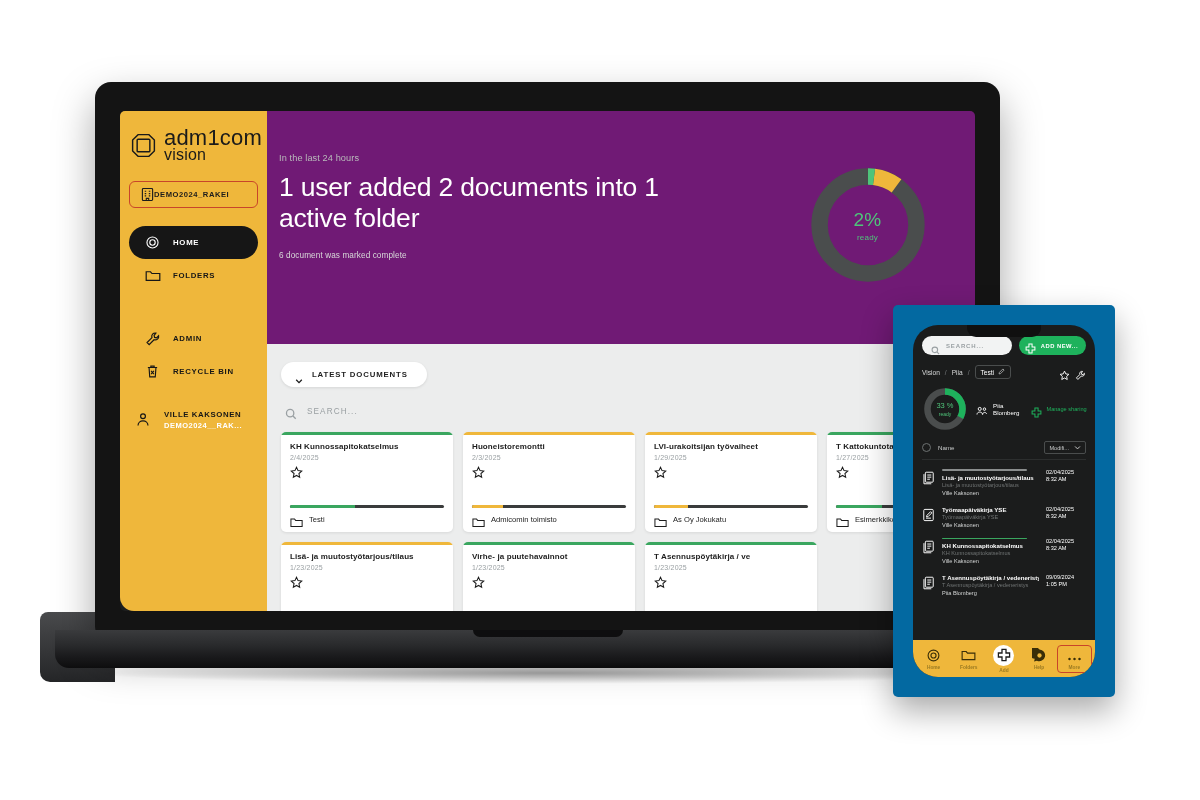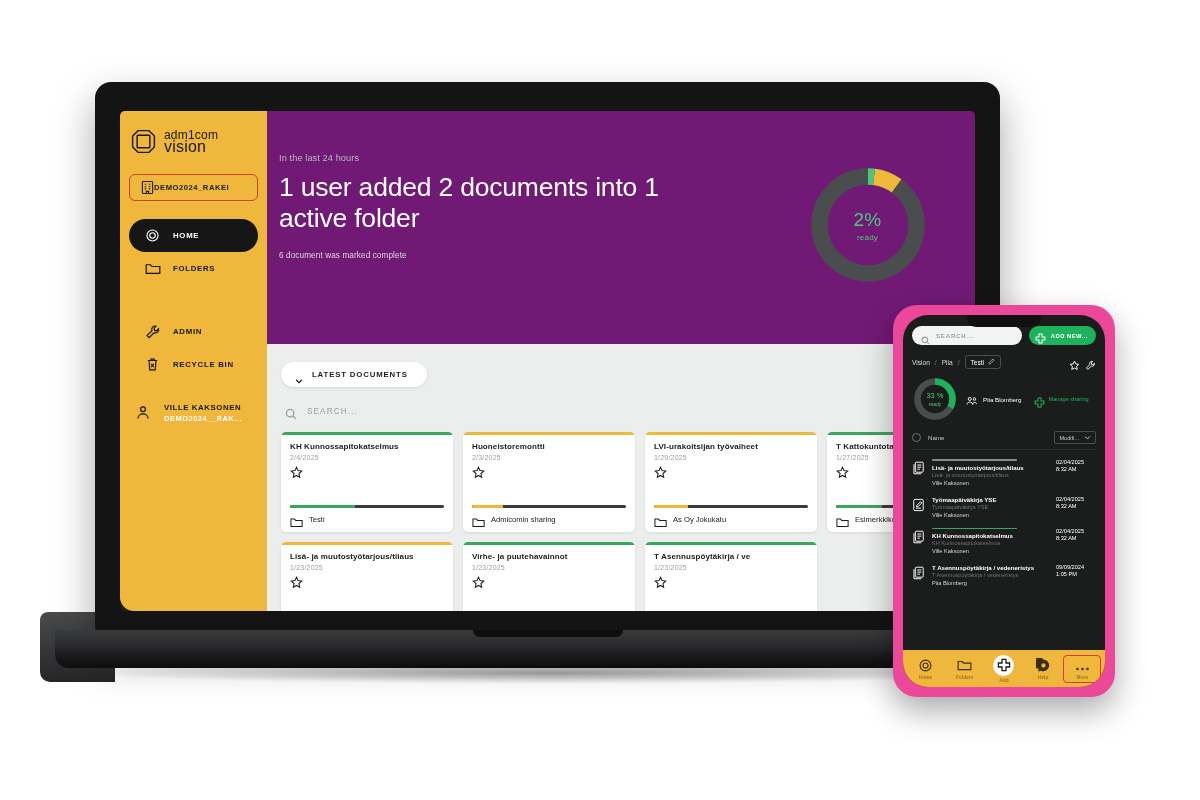--- a/index.html
+++ b/index.html
@@ -44,21 +44,21 @@
 
   
   .sidebar {
     width: 147px; flex: 0 0 147px; background: #EFB73B;
     display: flex; flex-direction: column; padding: 12px 0 0 0;
     border-radius: 0 0 0 14px;
   }
   .logo-row { display: flex; align-items: center; gap: 6px; padding: 4px 0 0 9px; }
   .logo-mark { width: 29px; height: 29px; flex: 0 0 29px; }
   .logo-text { line-height: 1; }
-  .logo-text .l1 { font-size: 12px; font-weight: 400; letter-spacing: .2px; color: #1a1a1a; display:block; }
+  .logo-text .l1 { font-size: 22px; font-weight: 400; letter-spacing: .2px; color: #1a1a1a; display:block; }
   .logo-text .l2 { font-size: 16px; font-weight: 300; letter-spacing: .2px; color: #1a1a1a; display:block; margin-top:-2px;}
 
   .demo-badge {
     margin: 18px 9px 0 9px; height: 27px; border: 1.3px solid #C8452A;
     border-radius: 6px; display: flex; align-items: center; gap: 0; padding-left: 11px;
   }
   .demo-badge .bico { width: 13px; height: 15px; flex:0 0 13px;}
   .demo-badge span.txt { font-size: 7.6px; font-weight: 700; letter-spacing: .55px; color: #1c1c1c; }
 
   .nav { margin-top: 18px; display:flex; flex-direction:column; }
@@ -114,22 +114,22 @@
   .card .cfoot { padding: 0 9px 7px 9px; }
   .card .prog { height: 2.4px; width: 100%; background: #3a3c3c; border-radius: 2px; overflow:hidden; margin-bottom:6px;}
   .card .prog i { display:block; height:100%; }
   .card .cfolder { display:flex; align-items:center; gap:6px;}
   .card .cfolder .fi { width: 13px; height: 11px; flex:0 0 13px;}
   .card .cfolder .fn { font-size: 7.6px; color:#1c1c1c; white-space:nowrap; overflow:hidden;}
 
   
   #phone { position: absolute; left: 893px; top: 305px; width: 222px; height: 392px; }
   .ph-frame {
-    position:absolute; inset:0; border-radius: 24px;
-    background: #ec4899; padding: 10px;
+    position:absolute; inset:0; border-radius: 5px;
+    background: #0369a1; padding: 20px;
     box-shadow: 0 14px 32px rgba(0,0,0,.33);
   }
   .ph-screen {
     width:100%; height:100%; background:#1b1c1c; border-radius:25px; overflow:hidden;
     display:flex; flex-direction:column; position:relative;
   }
   .ph-notch{
     position:absolute; left:50%; transform:translateX(-50%); top:0;
     width:74px; height:12px; background:#101010; border-radius:0 0 9px 9px; z-index:4;
   }
@@ -355,21 +355,21 @@
                     </svg></div>
                 </div>
                 <div class="cfoot">
                   <div class="prog">
                     <i style="width:20%;background:#EFB73B"></i>
                   </div>
                   <div class="cfolder">
                     <span class="fi"><svg viewBox="0 0 18 15" width="13" height="11" fill="none" stroke="#1c1c1c" stroke-width="1.4">
                         <path d="M1.3 13V2.6h4.9l1.6 2h9V13z"></path>
                       </svg></span>
-                    <span class="fn">Admicomin sharing</span>
+                    <span class="fn">Admicomin toimisto</span>
                   </div>
                 </div>
               </div>
               <div class="card">
                 <div class="topbar" style="background:#EFB73B"></div>
                 <div class="cbody">
                   <div class="ctitle">LVI-urakoitsijan työvaiheet</div>
                   <div class="cdate">1/29/2025</div>
                   <div class="cstar"><svg viewBox="0 0 16 16" width="13" height="13" fill="none" stroke="#1c1c1c" stroke-width="1.3">
                       <path d="M8 1.6l1.9 4.1 4.5.5-3.4 3.1.9 4.5L8 11.6 4.1 13.8l.9-4.5L1.6 6.2l4.5-.5z"></path>

